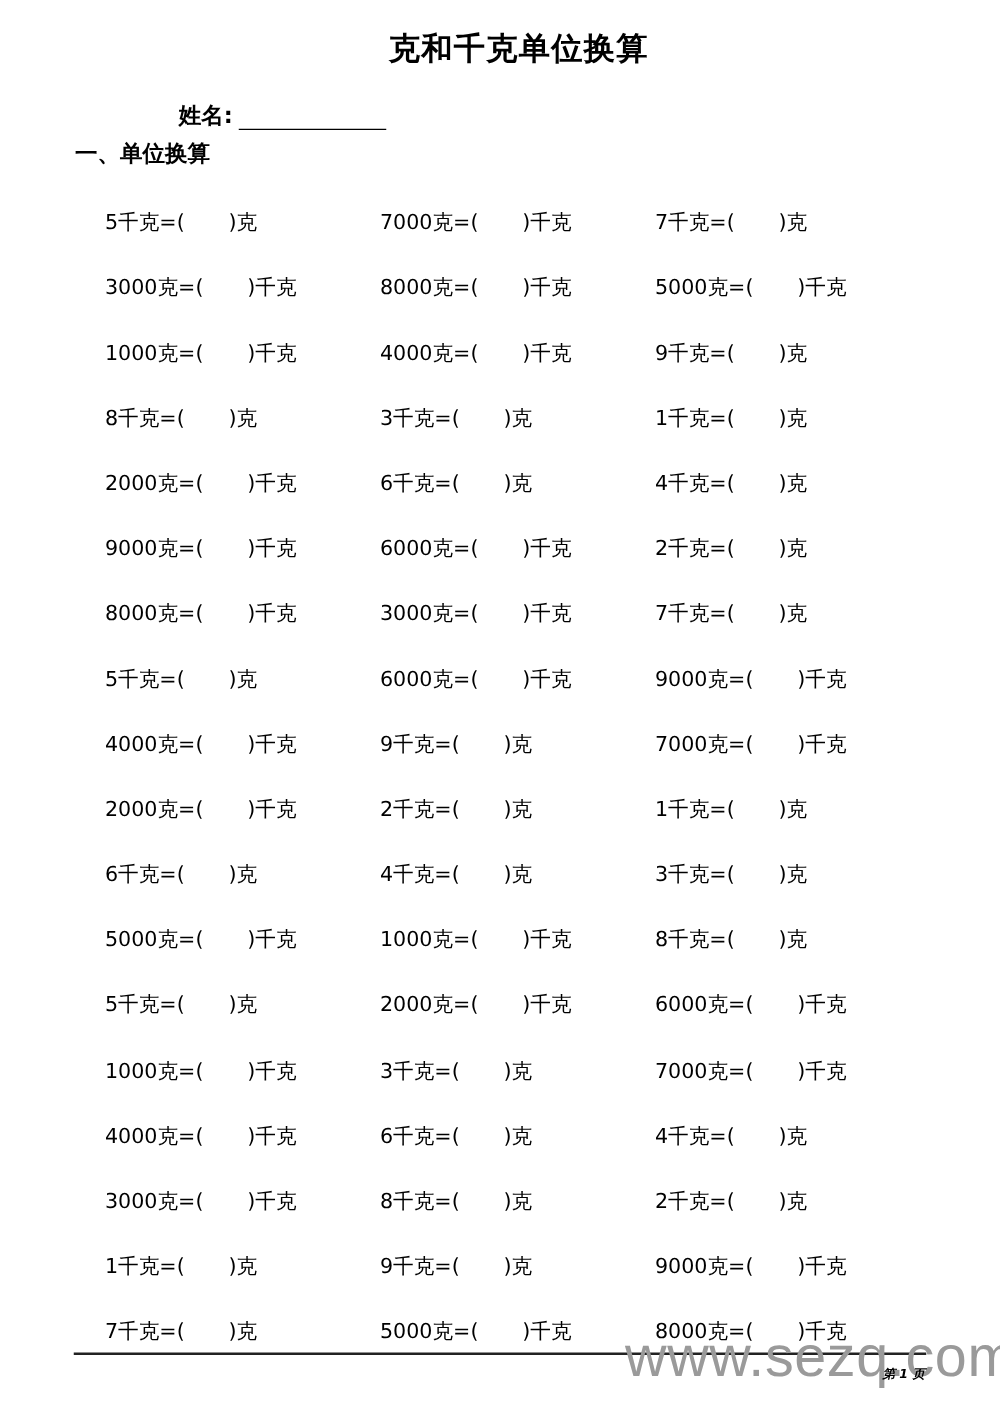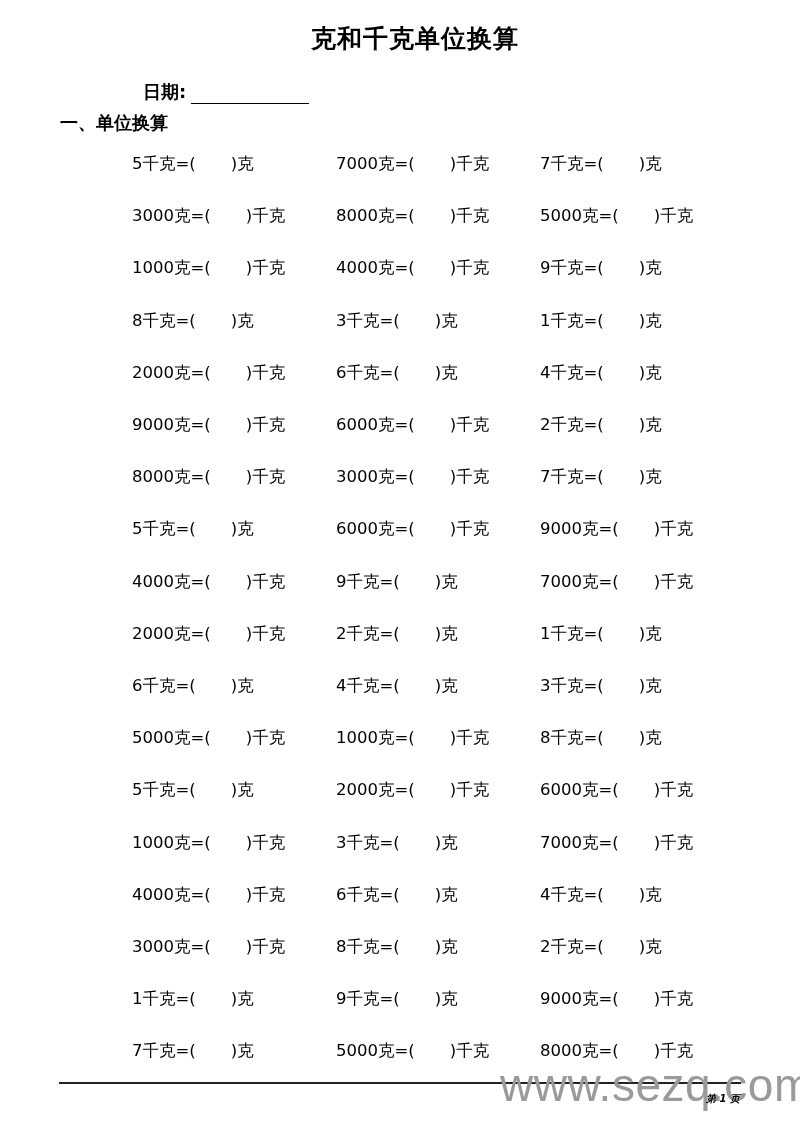--- a/index.html
+++ b/index.html
@@ -59,22 +59,21 @@
     }
     .grid {
       position: absolute;
       top: 138px;
       left: 84px;
       width: 660px;
     }
     .grid-row {
       display: flex;
       height: 52.2px;
-      align-items: center;
-      margin-left: 48px;
+      align-items: flex-end;
     }
     .problem {
       width: 232px;
       font-size: 16.5px;
       white-space: pre;
       line-height: 24px;
     }
     .problem .q {
       display: inline-block;
     }
@@ -108,21 +107,21 @@
       font-style: italic;
     }
   </style>
 </head>
 <body>
 
 <div class="title">克和千克单位换算</div>
 
 <div class="info-row">
   <div class="info-field">
-    <span class="info-label">日期:</span>
+    <span class="info-label">姓名:</span>
     <span class="info-blank"></span>
   </div>
 </div>
 
 <div class="section-heading">一、单位换算</div>
 
 <div class="grid" id="problem-grid">
     <div class="grid-row">
       <div class="problem"><span class="q">5千克=(</span><span class="blank"></span><span class="q">)克</span></div>
       <div class="problem"><span class="q">7000克=(</span><span class="blank"></span><span class="q">)千克</span></div>

